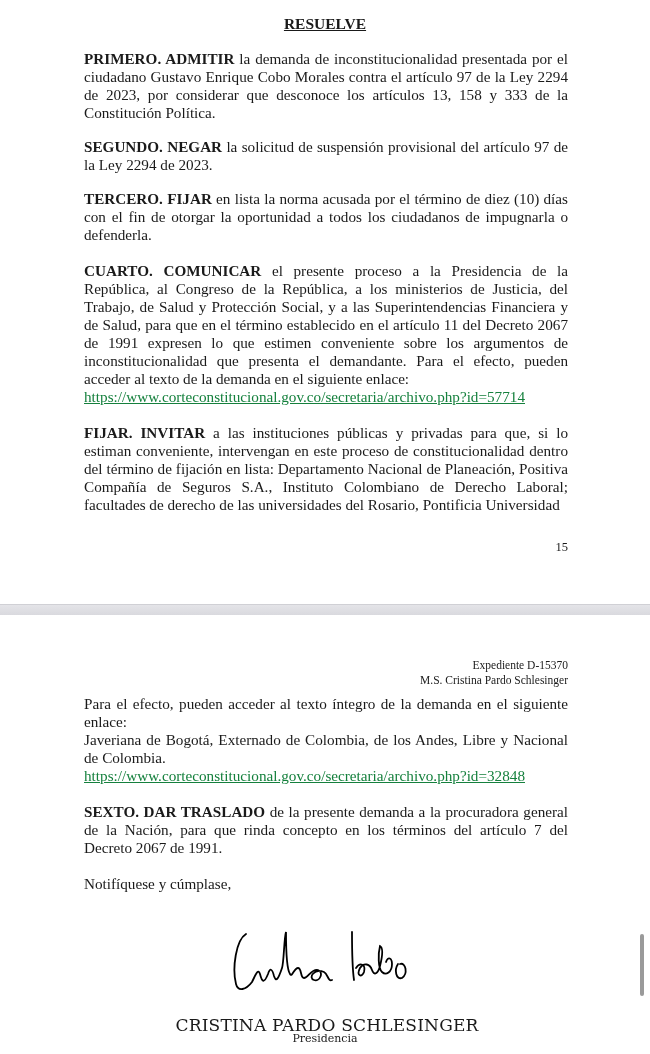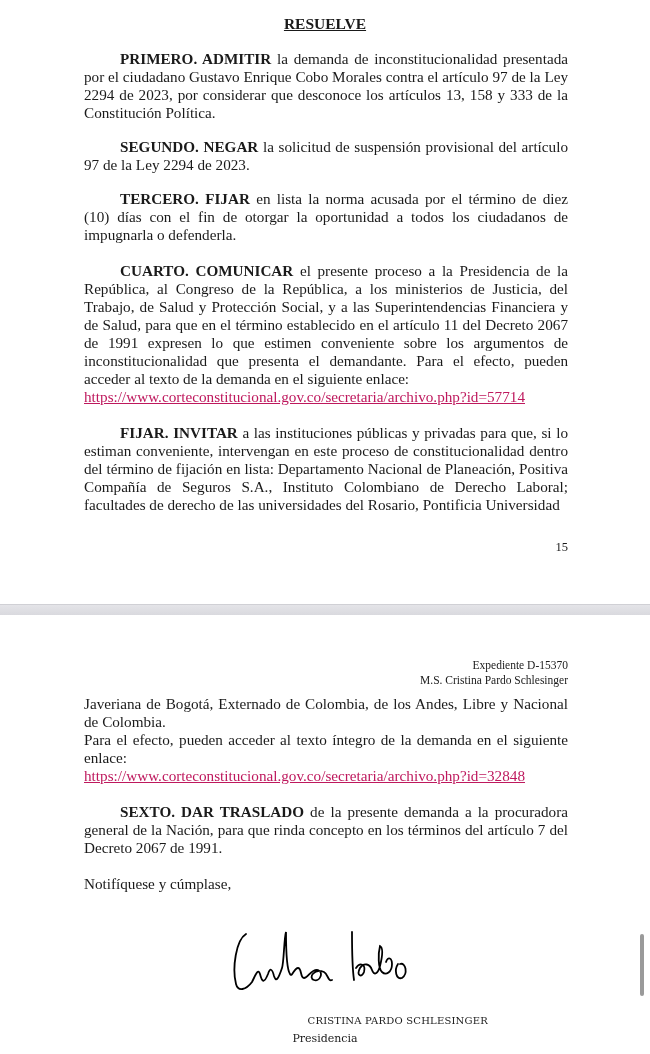--- a/index.html
+++ b/index.html
@@ -7,26 +7,26 @@
     width: 650px; height: 1054px; overflow: hidden; background: #ffffff;
     font-family: "Liberation Serif", serif; color: #1a1a1a; position: relative;
   }
   .page { position: absolute; left: 0; width: 650px; background: #fff; }
   .page1 { top: 0; height: 600px; }
   .page-gap { position: absolute; left: 0; top: 604px; width: 650px; height: 10px;
     background: linear-gradient(#e4e4e8, #d9d9de); border-top: 1px solid #d0d0d5; border-bottom: 1px solid #cfcfd4; }
   .page2 { top: 615px; height: 439px; }
   .text { position: absolute; left: 84px; width: 484px; font-size: 15.2px; line-height: 18px; text-align: justify; }
   .title { position: absolute; top: 15px; left: 0; width: 650px; text-align: center; font-weight: bold; font-size: 15.5px; text-decoration: underline; }
-  b { font-weight: bold; margin-left: 36px; }
-  .link { color: #be185d; text-decoration: underline; }
+  b { font-weight: bold; }
+  .link { color: #15803d; text-decoration: underline; }
   .pnum { position: absolute; top: 540px; left: 540px; width: 28px; text-align: right; font-size: 12.5px; }
   .header-right { position: absolute; top: 43px; left: 300px; width: 268px; text-align: right; font-size: 11.5px; line-height: 15px; }
   .sig { position: absolute; top: 313px; left: 228px; width: 190px; height: 70px; }
-  .sig-name { position: absolute; top: 400px; left: 138px; width: 350px; text-align: right; font-family: "DejaVu Serif", serif; font-size: 10px; letter-spacing: 0.2px; }
+  .sig-name { position: absolute; top: 400px; left: 152px; width: 350px; text-align: center; font-family: "DejaVu Serif", serif; font-size: 17px; letter-spacing: 0.2px; }
   .sig-role { position: absolute; top: 417px; left: 150px; width: 350px; text-align: center; font-family: "DejaVu Serif", serif; font-size: 11px; }
   .scrollbar { position: absolute; left: 640px; top: 934px; width: 4px; height: 62px; background: #9a9a9a; border-radius: 2px; }
 </style>
 </head>
 <body>
 
 <div class="page page1">
   <div class="title">RESUELVE</div>
 
   <div class="text" style="top:50px">
@@ -55,22 +55,22 @@
 
 <div class="page-gap"></div>
 
 <div class="page page2">
   <div class="header-right">
     <div>Expediente D-15370</div>
     <div>M.S. Cristina Pardo Schlesinger</div>
   </div>
 
   <div class="text" style="top:80px">
+    <div>Para el efecto, pueden acceder al texto íntegro de la demanda en el siguiente enlace:</div>
     <div>Javeriana de Bogotá, Externado de Colombia, de los Andes, Libre y Nacional de Colombia.</div>
-    <div>Para el efecto, pueden acceder al texto íntegro de la demanda en el siguiente enlace:</div>
     <a class="link">https://www.corteconstitucional.gov.co/secretaria/archivo.php?id=32848</a>
   </div>
 
   <div class="text" style="top:188px">
     <b>SEXTO. DAR TRASLADO</b><span> de la presente demanda a la procuradora general de la Nación, para que rinda concepto en los términos del artículo 7 del Decreto 2067 de 1991.</span>
   </div>
 
   <div class="text" style="top:260px">Notifíquese y cúmplase,</div>
 
   <svg class="sig" viewBox="0 0 190 70">

